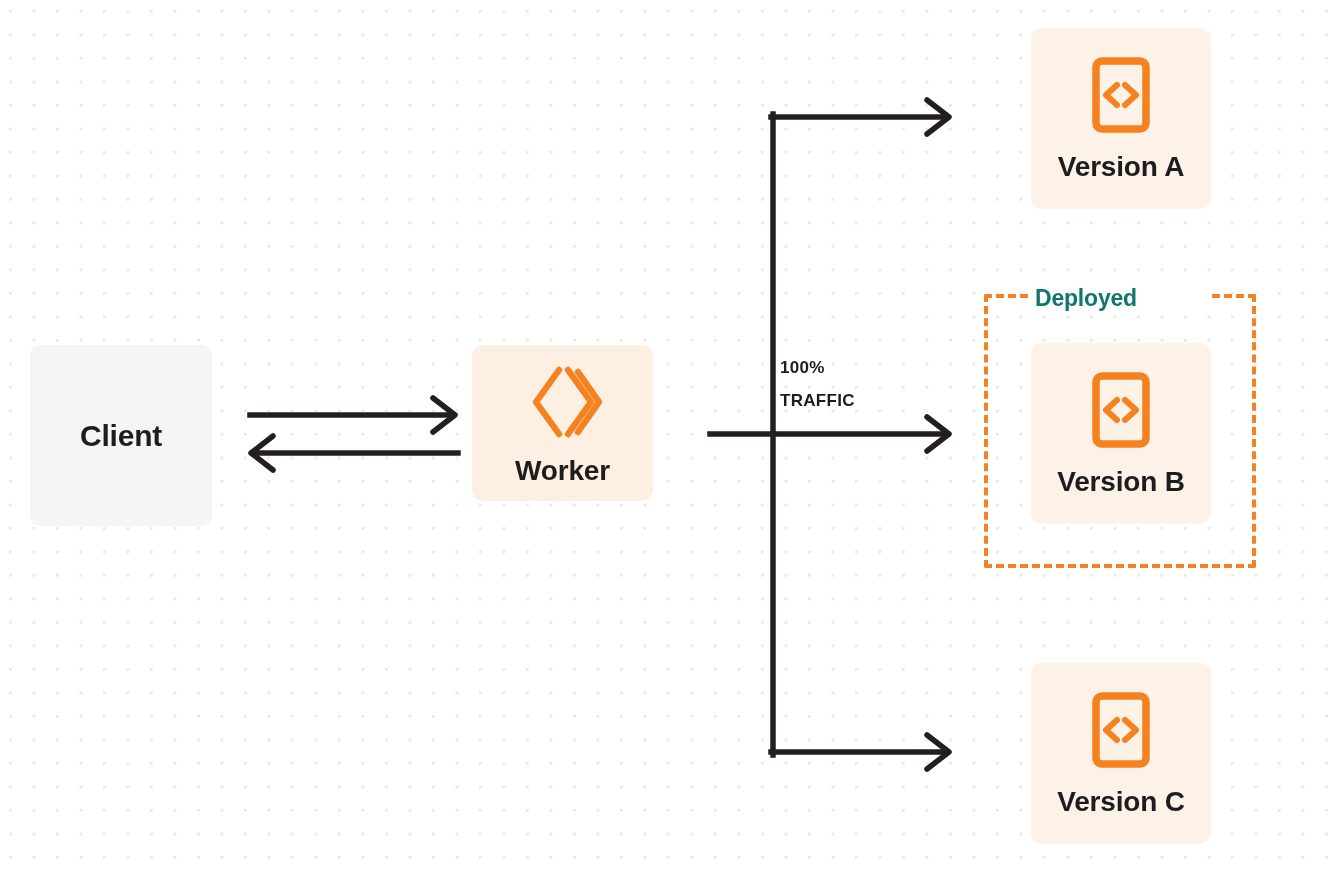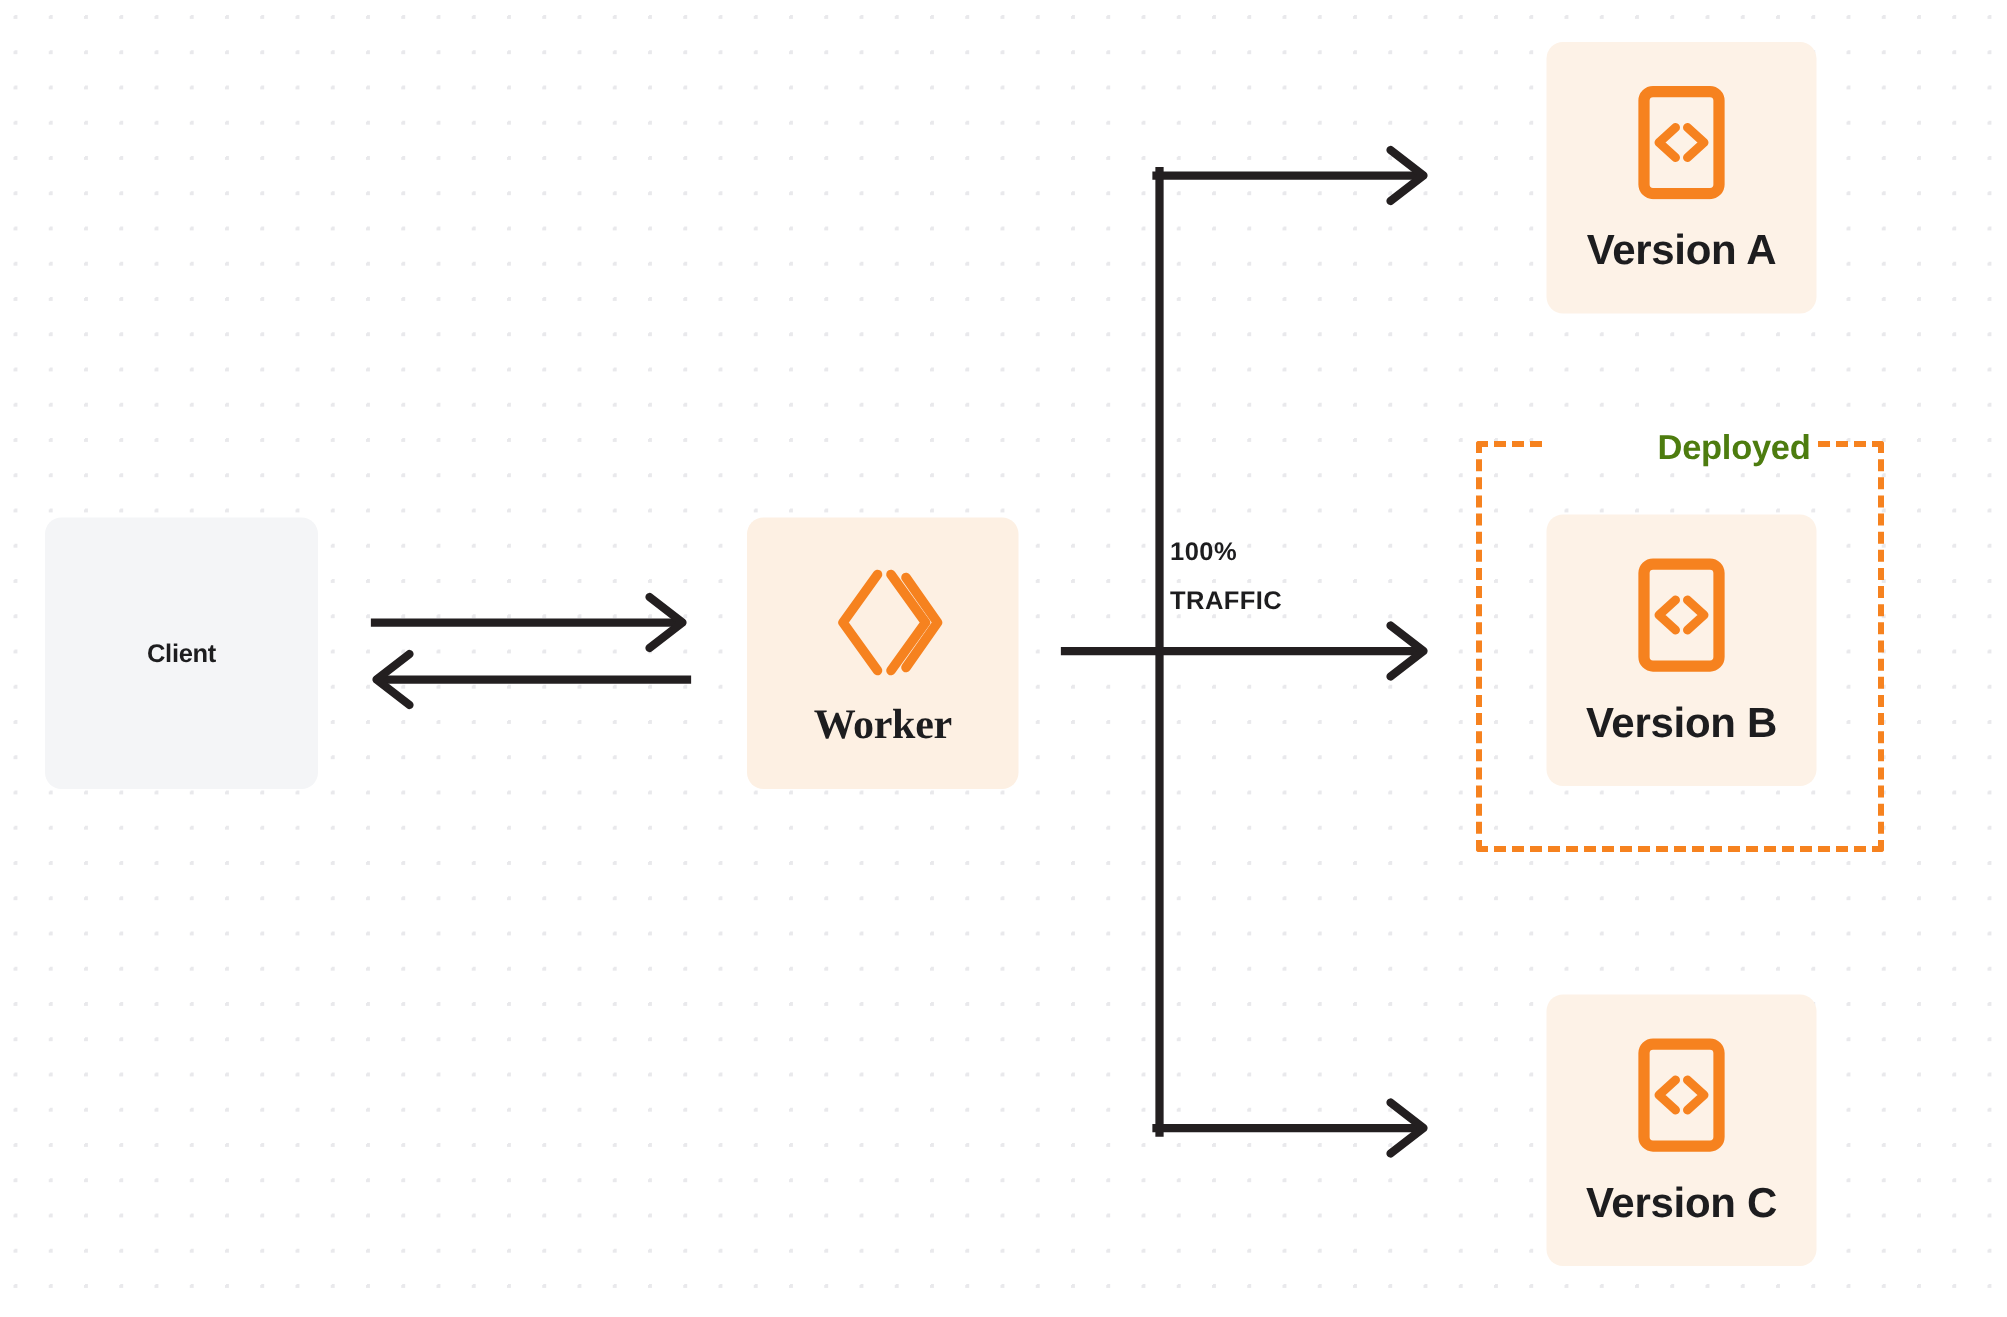--- a/index.html
+++ b/index.html
@@ -47,26 +47,25 @@
 
   .node-client {
     left: 30px;
     top: 345px;
     width: 182px;
     height: 181px;
     background: #f4f5f7;
   }
 
   .node-worker {
-    left: 498px;
+    left: 472px;
     top: 345px;
     width: 181px;
-    height: 181px;
+    height: 156px;
     background: #fdf0e3;
-    font-family: Liberation Serif, serif;
   }
 
   .node-version {
     width: 180px;
     height: 181px;
     background: #fdf2e7;
     left: 1031px;
   }
 
   .node-version-a { top: 28px; }
@@ -75,21 +74,21 @@
 
   .node-label {
     font-size: 28px;
     font-weight: bold;
     color: #1d1d1f;
     letter-spacing: -0.2px;
     line-height: 1;
   }
 
   .node-client .node-label {
-    font-size: 17px;
+    font-size: 30px;
   }
 
   
   .node-worker .node-icon { margin-bottom: 14px; }
   .node-version .node-icon { margin-bottom: 20px; }
 
   .node-icon {
     display: block;
     line-height: 0;
   }
@@ -104,24 +103,24 @@
     box-sizing: border-box;
     border: 4px dashed #f6821f;
     border-radius: 2px;
   }
 
   .deployed-label {
     position: absolute;
     left: 1031px;
     top: 285px;
     width: 180px;
-    text-align: right;
+    text-align: left;
     font-size: 23px;
     font-weight: bold;
-    color: #4d7c0f;
+    color: #0f766e;
     letter-spacing: -0.2px;
     background: #ffffff;
     line-height: 27px;
     padding: 0 4px;
     box-sizing: border-box;
   }
 
   
   .traffic-label {
     position: absolute;

